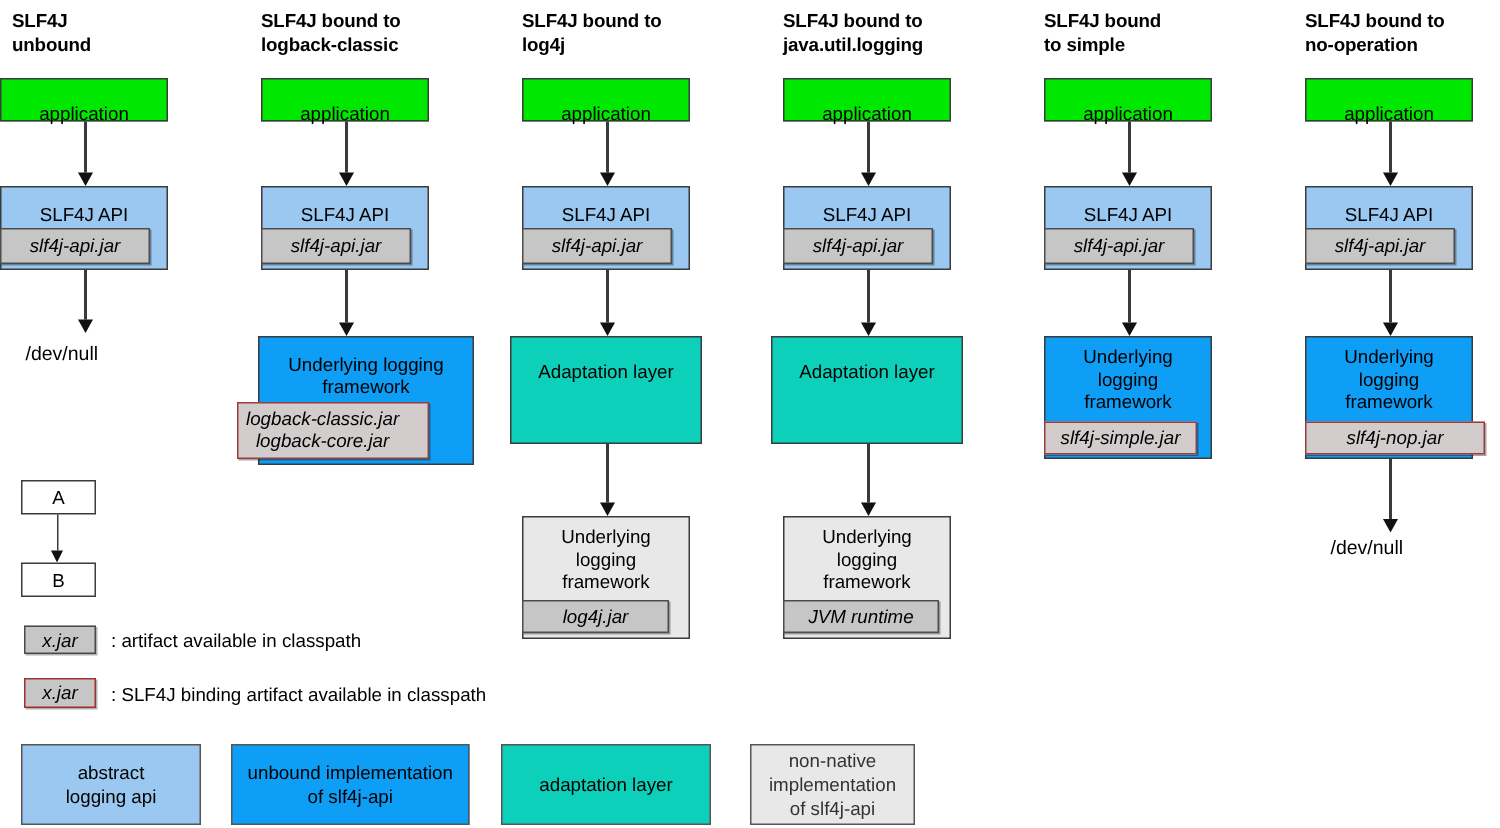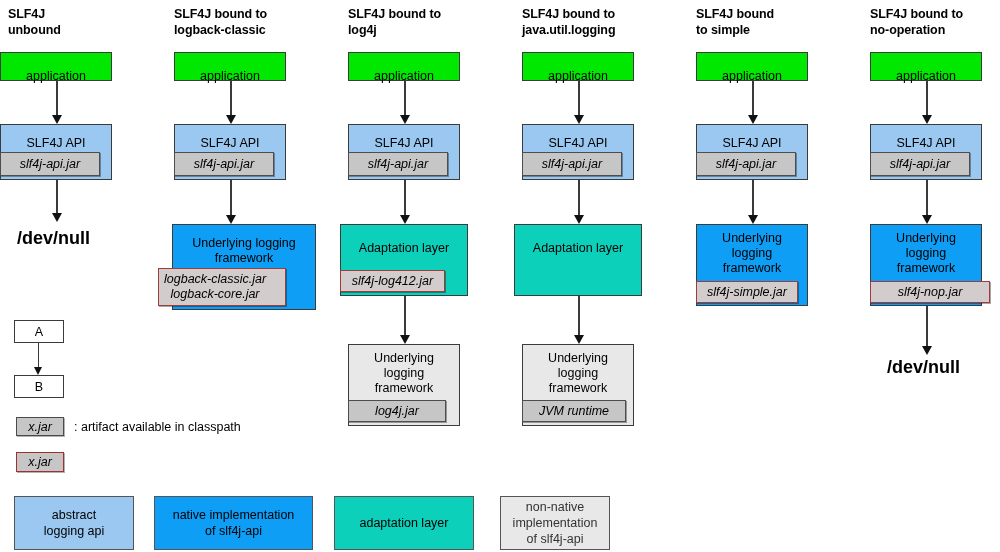--- a/index.html
+++ b/index.html
@@ -52,21 +52,21 @@
   .arrow .shaft{
     position:absolute;left:0;top:0;width:1.6px;background:#3a3a3a;
   }
   .arrow .head{
     position:absolute;left:-4.5px;bottom:0;width:0;height:0;
     border-left:5.5px solid transparent;border-right:5.5px solid transparent;
     border-top:9px solid #111;
   }
 
   
-  .devnull{position:absolute;font-weight:bold;font-size:18px;}
+  .devnull{position:absolute;font-weight:normal;font-size:13px;}
 
   
   .legend-box{
     position:absolute;box-sizing:border-box;border:1px solid #3b3b3b;
     background:#e3e3e3;display:flex;align-items:center;justify-content:center;
     font-size:12.5px;
   }
   .legend-chip{
     position:absolute;box-sizing:border-box;background:#c6c6c6;
     border:1.5px solid #4a4a4a;font-style:italic;font-size:12.5px;
@@ -153,21 +153,20 @@
   <div class="jar" style="left:348px;top:152px;width:100px;height:24px;">slf4j-api.jar</div>
 
   <div class="arrow" style="left:404px;top:180px;height:44px;">
     <span class="shaft" style="height:35px;"></span>
       <span class="head"></span>
   </div>
 
   <div class="box fill-teal" style="left:340px;top:224px;width:128px;height:72px;">
     <span class="box-title" style="height:40px;flex:none;">Adaptation layer</span>
   </div>
-  <div class="jar binding" style="left:340px;top:270px;width:105px;height:22px;">slf4j-log412.jar</div>
 
   <div class="arrow" style="left:404px;top:296px;height:48px;">
     <span class="shaft" style="height:39px;"></span>
       <span class="head"></span>
   </div>
 
   <div class="box fill-gray" style="left:348px;top:344px;width:112px;height:82px;">
     <span class="box-title" style="height:58px;flex:none;align-items:flex-start;padding-top:6px;">Underlying
 logging
 framework</span>
@@ -281,23 +280,24 @@
       <span class="head" style="border-left-width:4.5px;border-right-width:4.5px;border-top-width:8px;left:-3.8px;"></span>
   </div>
   <div class="legend-box" style="left:14px;top:375px;width:50px;height:23px;background:#fff;">
     <span>B</span>
   </div>
 
   <div class="legend-chip" style="left:16px;top:417px;width:48px;height:19px;">x.jar</div>
   <div class="legend-text" style="left:74px;top:419px;">: artifact available in classpath</div>
 
   <div class="legend-chip binding" style="left:16px;top:452px;width:48px;height:20px;">x.jar</div>
+  <div class="legend-text" style="left:74px;top:455px;">: SLF4J binding artifact available in classpath</div>
 
   <div class="swatch" style="left:14px;top:496px;width:120px;height:54px;background:#9ac8f0;">abstract
 logging api</div>
-  <div class="swatch" style="left:154px;top:496px;width:159px;height:54px;background:#0e9ef5;">native implementation
+  <div class="swatch" style="left:154px;top:496px;width:159px;height:54px;background:#0e9ef5;">unbound implementation
 of slf4j-api</div>
   <div class="swatch" style="left:334px;top:496px;width:140px;height:54px;background:#0dd0bb;">adaptation layer</div>
   <div class="swatch" style="left:500px;top:496px;width:110px;height:54px;background:#e8e8e8;color:#333;">non-native
 implementation
 of slf4j-api</div>
 
 </div>
 
 </body></html>

